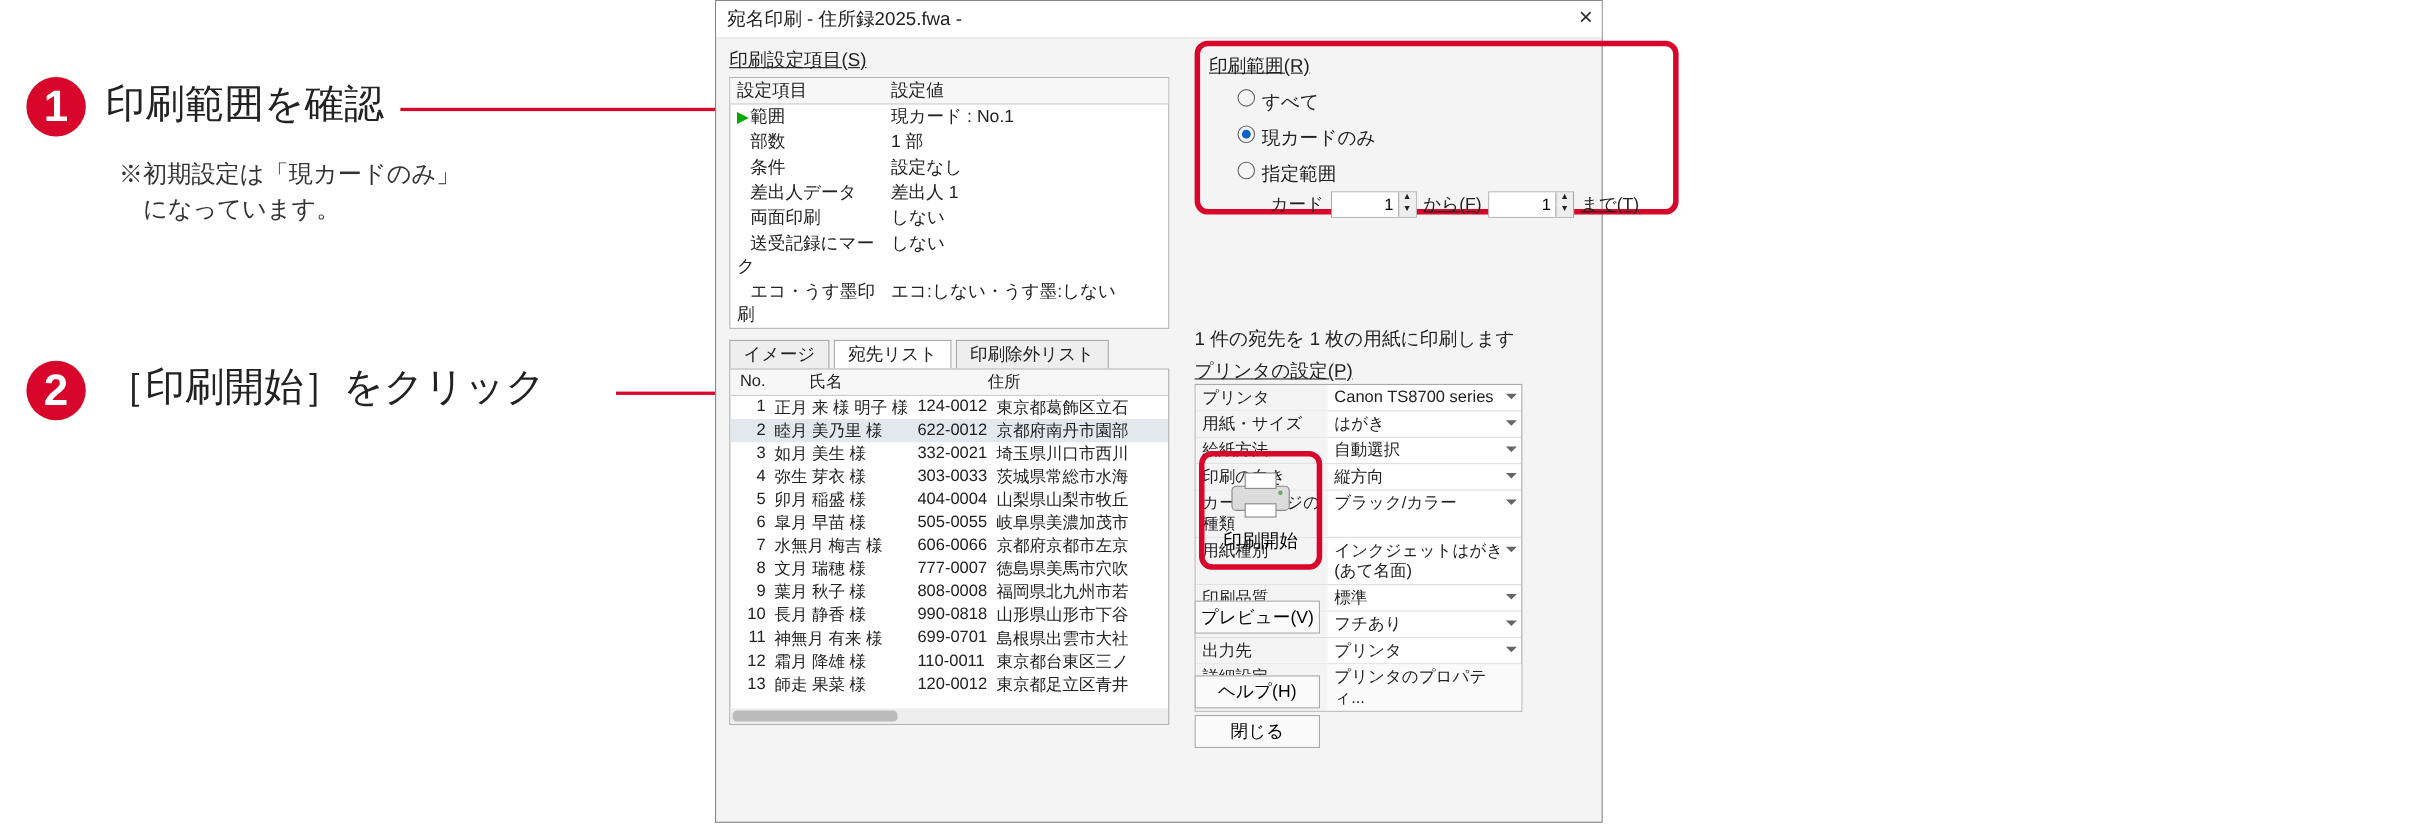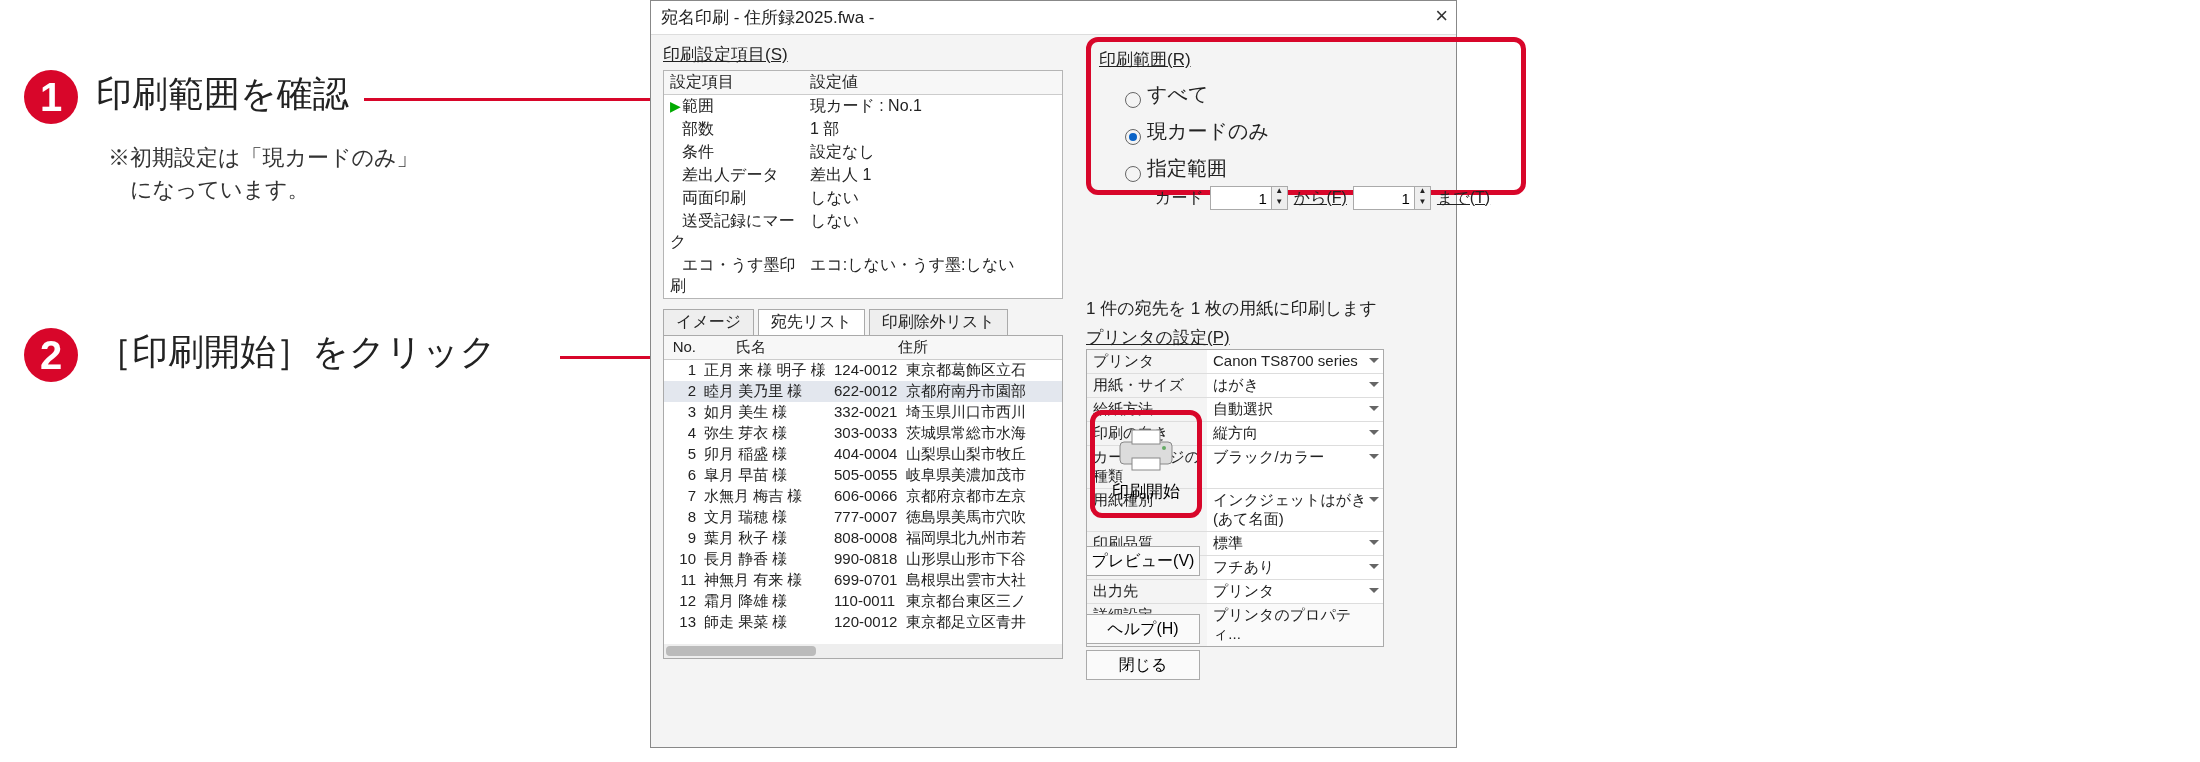--- a/index.html
+++ b/index.html
@@ -95,21 +95,21 @@
 
   
   .range-box {
     position: absolute;
     left: 435px; top: 2px;
     width: 440px; height: 158px;
     border: 5px solid #d8062a;
     border-radius: 12px;
     padding: 6px 8px 4px 8px;
   }
-  .radio-row { margin-left: 26px; font-size: 20px; margin-top: 10px; display:flex; align-items:flex-end; gap:6px;}
+  .radio-row { margin-left: 26px; font-size: 17px; margin-top: 10px; display:flex; align-items:flex-start; gap:6px;}
   .radio {
     width: 16px; height: 16px; border: 1px solid #666; border-radius: 50%;
     display:inline-flex; align-items:center; justify-content:center;
   }
   .radio.sel::after{ content:''; width:8px;height:8px;border-radius:50%;background:#0a63c7;}
   .card-row { margin-left: 56px; font-size: 16px; margin-top: 4px; display:flex; align-items:center; gap:6px;}
   .spin { display:inline-flex; border:1px solid #aaa; background:#fff; height:24px;}
   .spin input{ width:60px; border:0; text-align:right; font-size:15px; padding:0 4px;}
   .spin .btns{ width:16px; display:flex; flex-direction:column;}
   .spin .b{ flex:1; font-size:8px; text-align:center; background:#eee; border-left:1px solid #aaa; line-height:1;}

